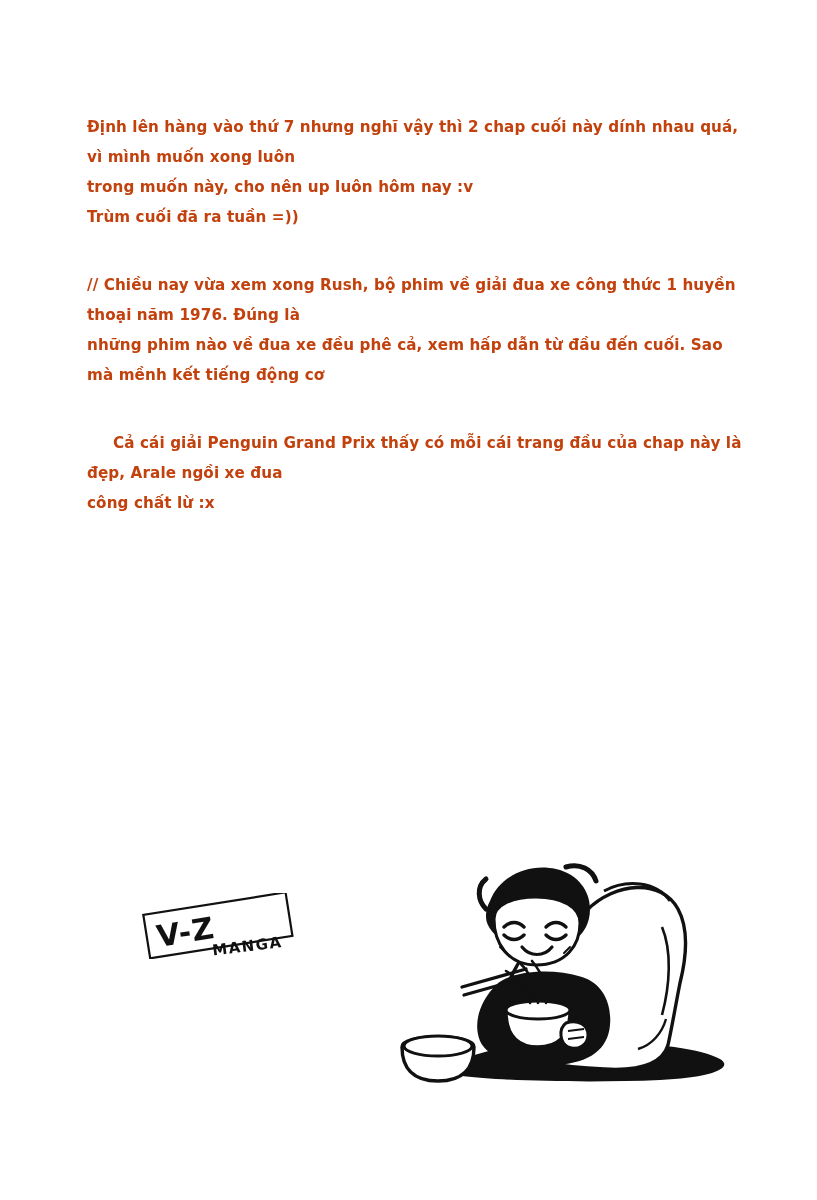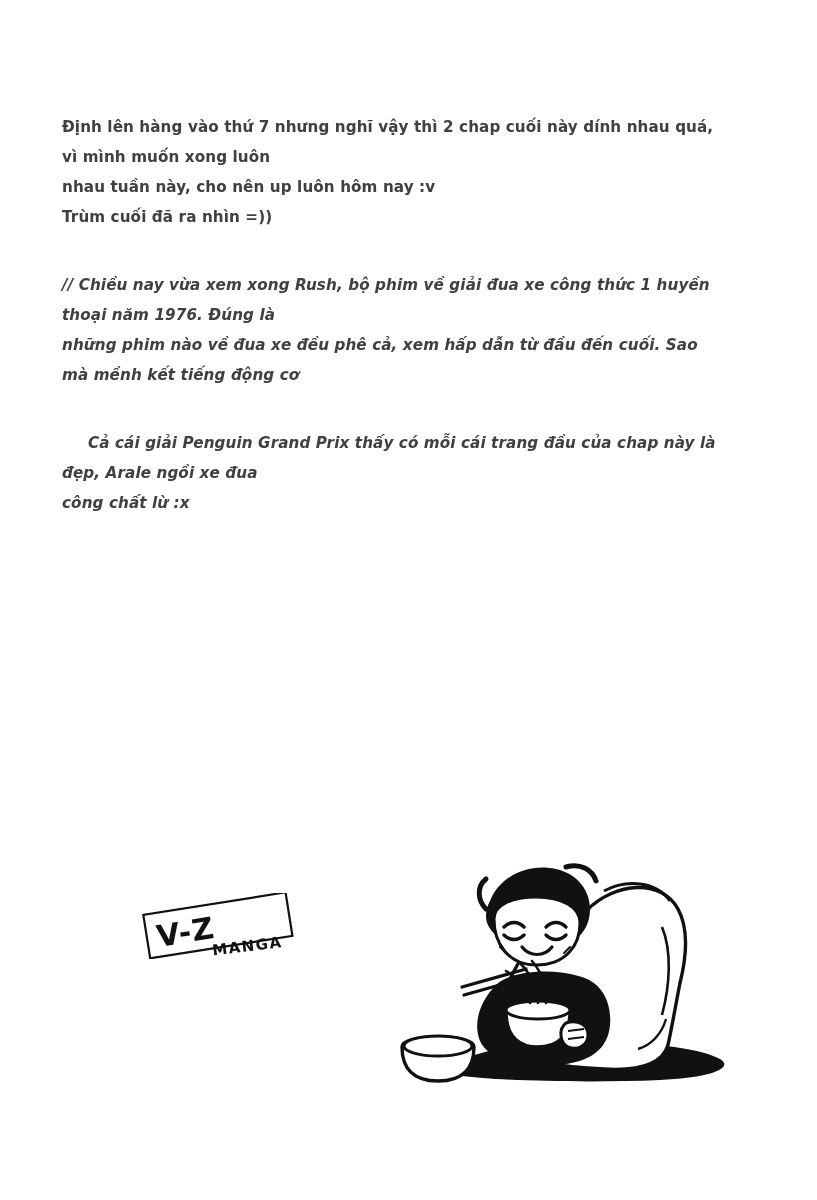--- a/index.html
+++ b/index.html
@@ -17,34 +17,33 @@
 
   .page {
     position: absolute;
     inset: 0;
     background: #ffffff;
   }
 
   
   .note-block {
     position: absolute;
-    left: 62px;
+    left: 87px;
     top: 112px;
     width: 660px;
-    color: #404040;
+    color: #c2410c;
   }
   .note-para {
     font-size: 15.2px;
     line-height: 30px;
     letter-spacing: 0.1px;
     margin: 0;
     font-weight: 600;
   }
   .note-para.italic {
-    font-style: italic;
     font-weight: 600;
   }
   .note-para + .note-para {
     margin-top: 8px;
   }
   .gap {
     height: 38px;
   }
   .indent {
     text-indent: 26px;
@@ -71,22 +70,22 @@
   .illustration svg { display: block; }
 </style>
 </head>
 <body>
 
 <div class="page">
 
   <div class="note-block">
     <p class="note-para">
       <span>Định lên hàng vào thứ 7 nhưng nghĩ vậy thì 2 chap cuối này dính nhau quá, vì mình muốn xong luôn</span><br>
-      <span>nhau tuần này, cho nên up luôn hôm nay :v</span><br>
-      <span>Trùm cuối đã ra nhìn =))</span>
+      <span>trong muốn này, cho nên up luôn hôm nay :v</span><br>
+      <span>Trùm cuối đã ra tuần =))</span>
     </p>
 
     <div class="gap"></div>
 
     <p class="note-para italic">
       <span>// Chiều nay vừa xem xong Rush, bộ phim về giải đua xe công thức 1 huyền thoại năm 1976. Đúng là</span><br>
       <span>những phim nào về đua xe đều phê cả, xem hấp dẫn từ đầu đến cuối. Sao mà mềnh kết tiếng động cơ</span><br>
       <br>
     </p>
 

